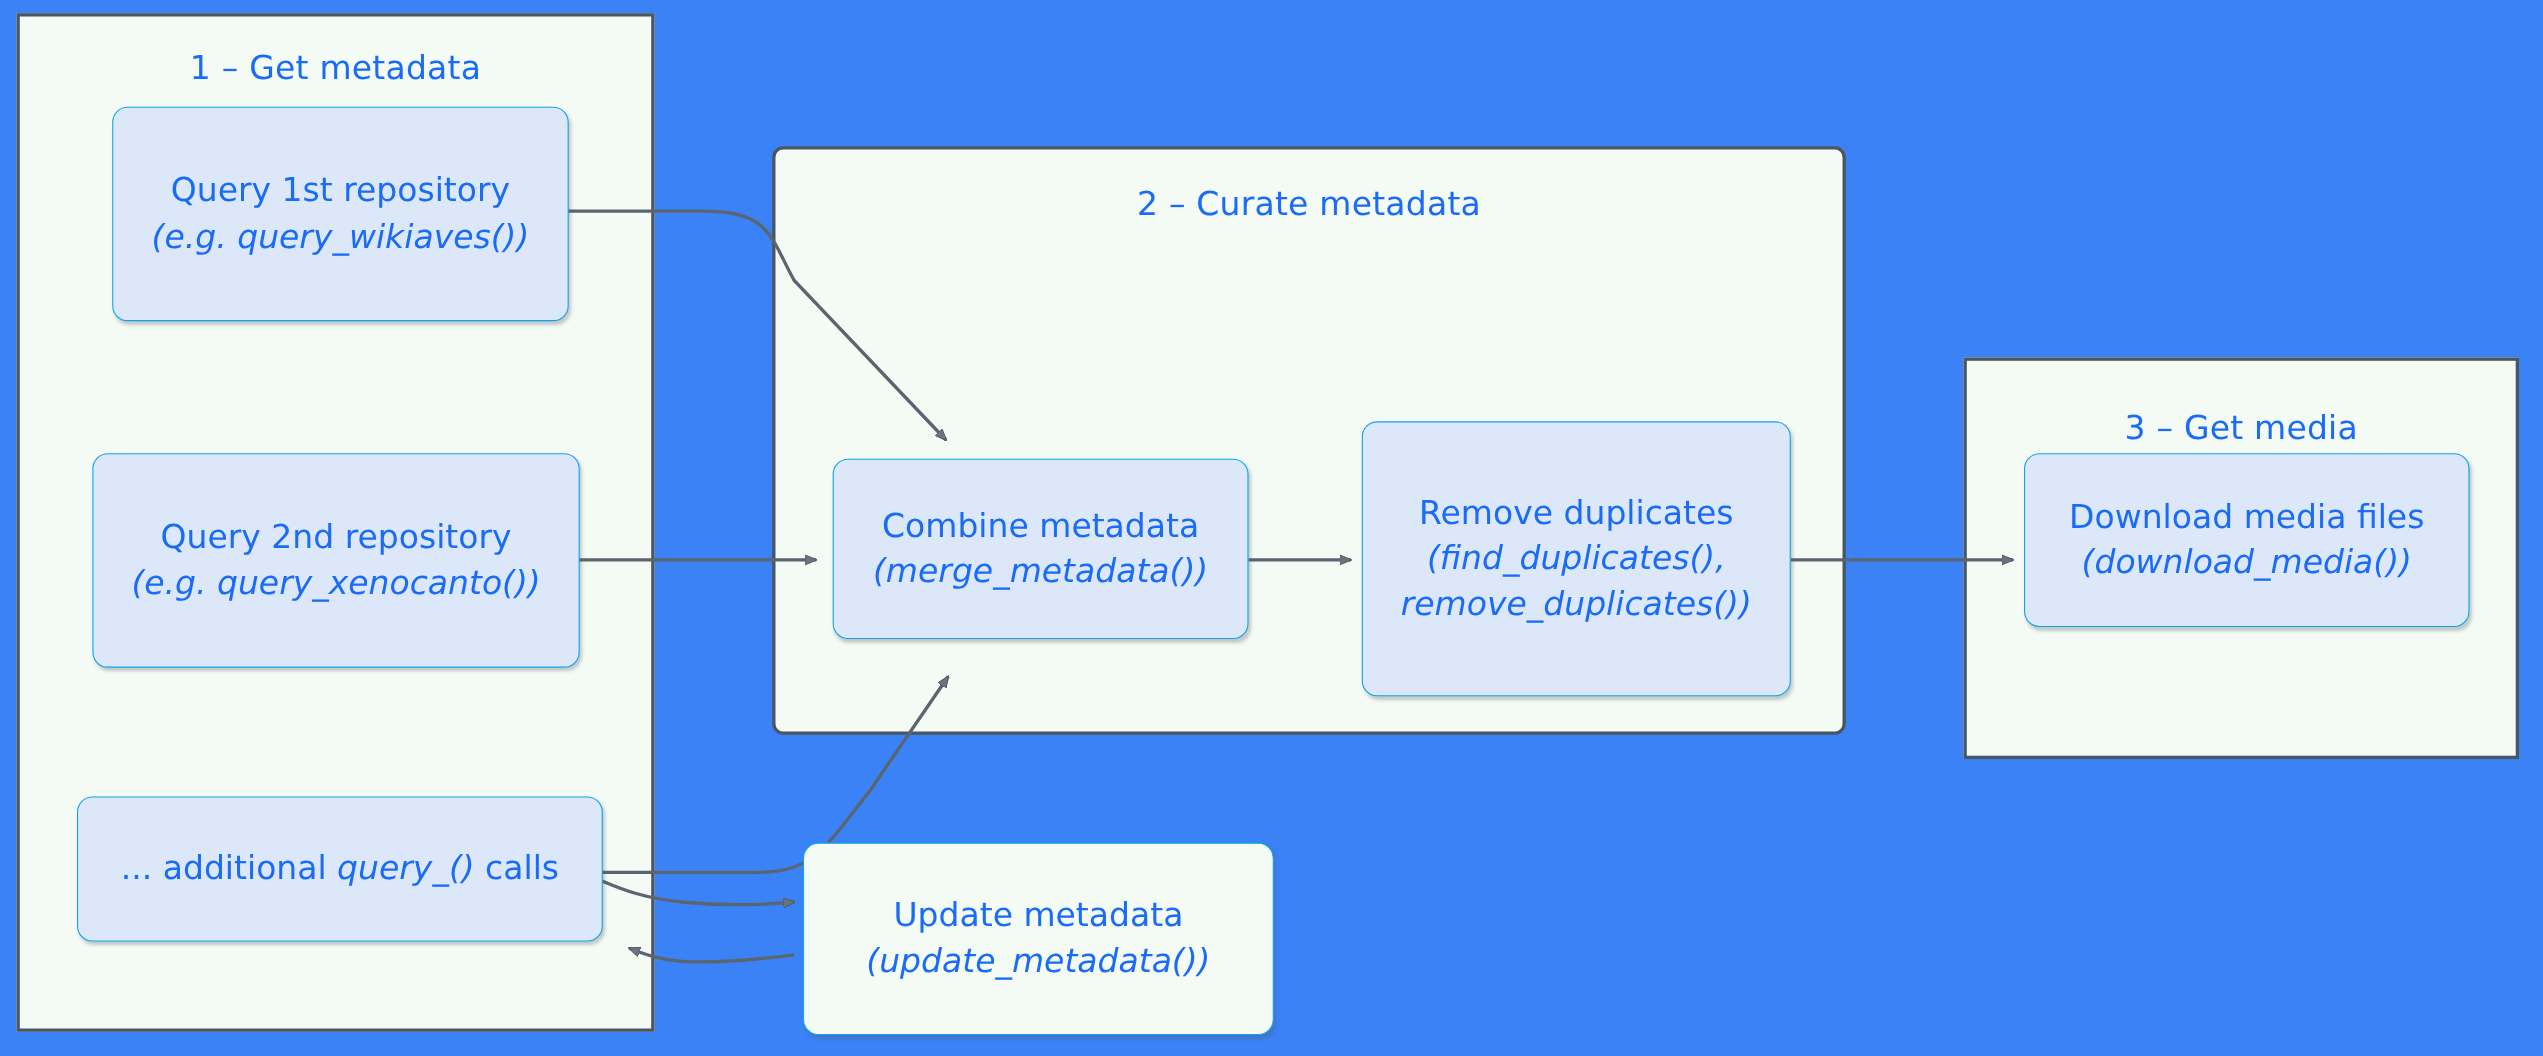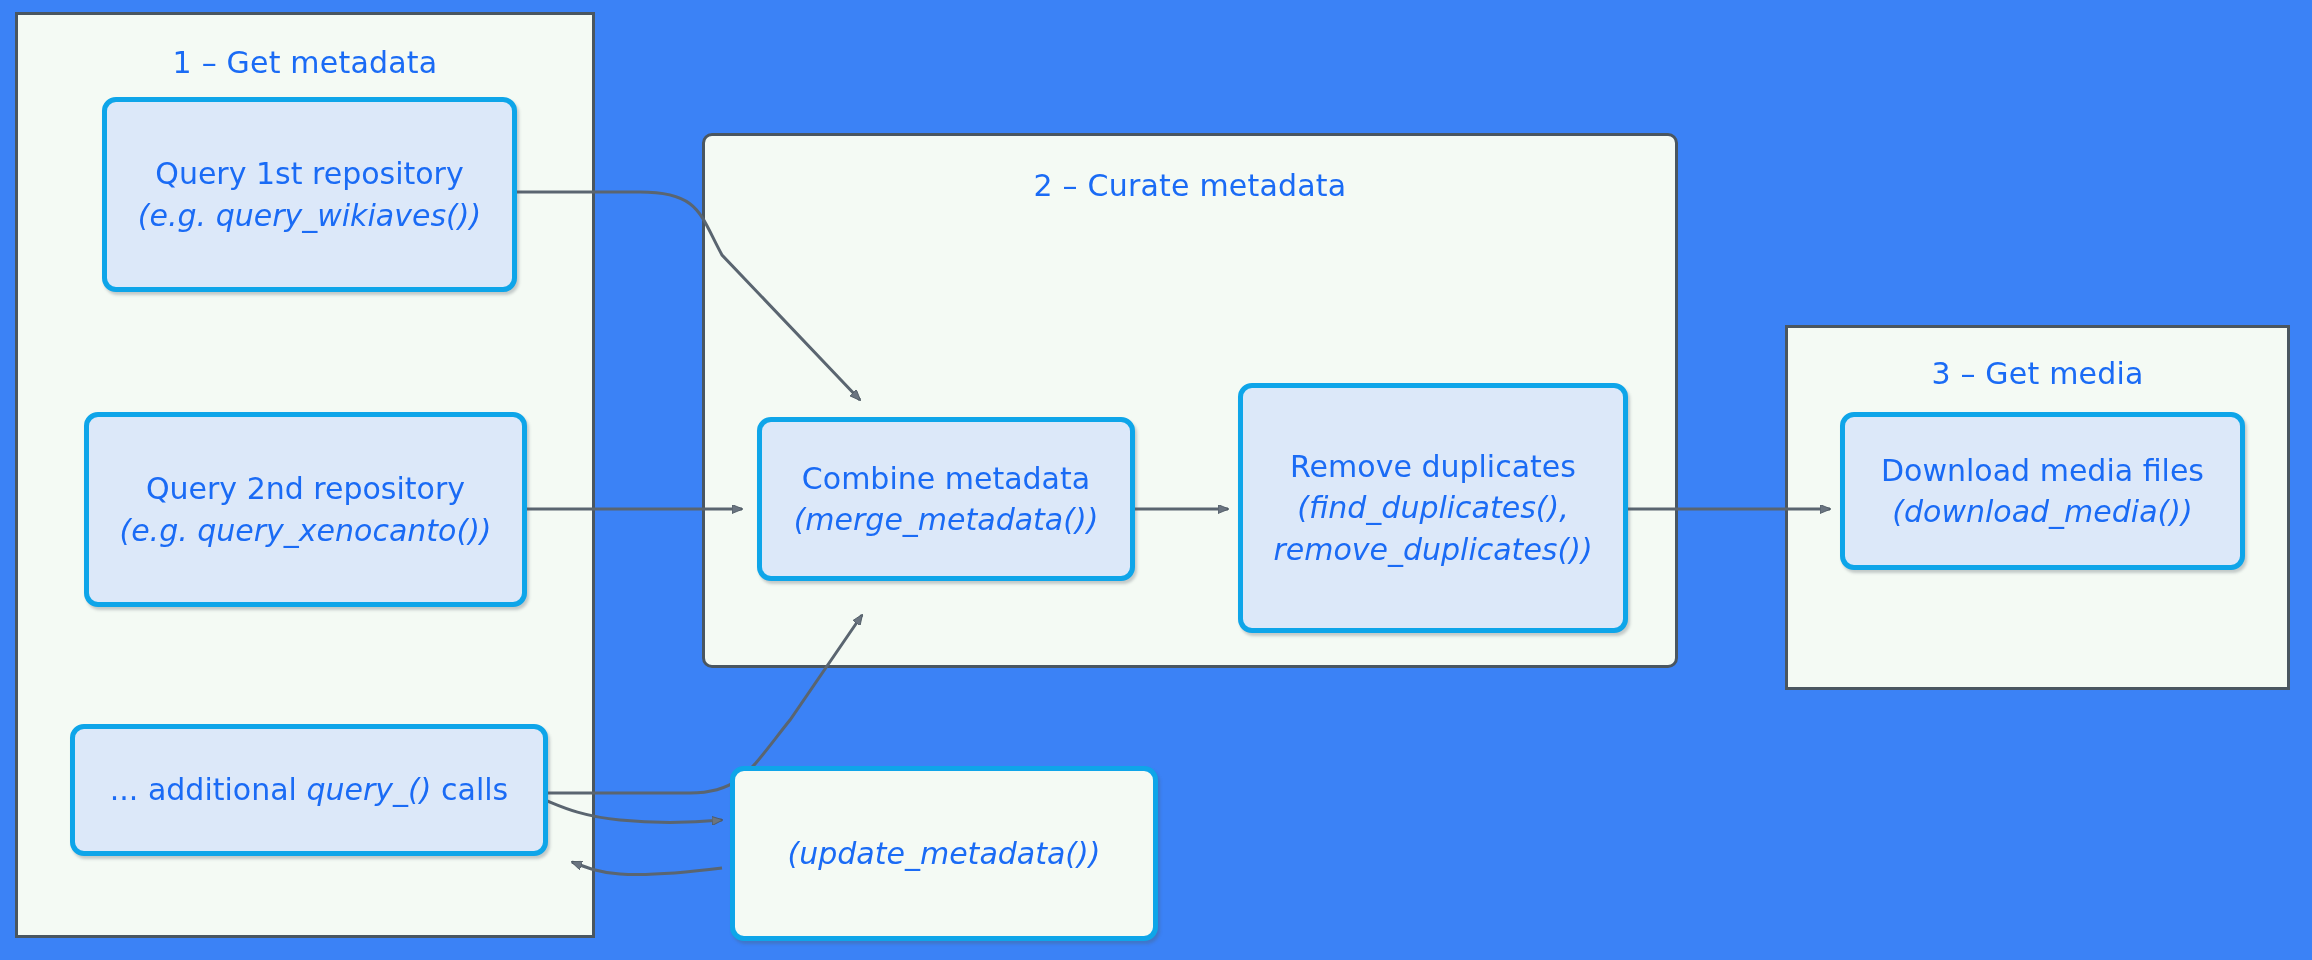--- a/index.html
+++ b/index.html
@@ -38,21 +38,21 @@
     right: 0;
     text-align: center;
     color: #1a6bf5;
     font-size: 30px;
     letter-spacing: 0.2px;
     white-space: nowrap;
   }
   .node {
     position: absolute;
     box-sizing: border-box;
-    border: 5px solid #0ea5e9;
+    border: 1px solid #0ea5e9;
     border-radius: 14px;
     display: flex;
     flex-direction: column;
     align-items: center;
     justify-content: center;
     color: #1a6bf5;
     font-size: 30px;
     line-height: 1.38;
     text-align: center;
     box-shadow: 2px 3px 3px rgba(80,90,100,0.30);
@@ -70,21 +70,21 @@
 
   <div class="group" style="left:15px; top:12px; width:580px; height:926px;">
     <div class="group-title" style="top:30px;">1 – Get metadata</div>
   </div>
 
   <div class="group" style="left:702px; top:133px; width:976px; height:535px;border-radius:10px;">
     <div class="group-title" style="top:32px;">2 – Curate metadata</div>
   </div>
 
   <div class="group" style="left:1785px; top:325px; width:505px; height:365px;">
-    <div class="group-title" style="top:28px;">3 – Get media</div>
+    <div class="group-title" style="top:44px;">3 – Get media</div>
   </div>
 
   <svg class="edges" viewBox="0 0 2312 960" xmlns="http://www.w3.org/2000/svg">
     <defs>
       <marker id="arrowhead" markerWidth="11" markerHeight="9" refX="10" refY="4.5" orient="auto" markerUnits="userSpaceOnUse">
         <path d="M0,0 L11,4.5 L0,9 Z" fill="#6a7480" stroke="#4a5660" stroke-width="0.8"></path>
       </marker>
     </defs>
 
     <path d="M 515,192 L 640,192 C 700,192 700,215 722,255 L 860,400" fill="none" stroke="#5a6570" stroke-width="3" marker-end="url(#arrowhead)"></path>
@@ -128,16 +128,17 @@
     <span class="ln ital">(find_duplicates(),</span>
     <span class="ln ital">remove_duplicates())</span>
   </div>
 
   <div class="node fill-blue" style="left:1840px; top:412px; width:405px; height:158px;">
     <span class="ln">Download media files</span>
     <span class="ln ital">(download_media())</span>
   </div>
 
   <div class="node fill-pale" style="left:730px; top:766px; width:428px; height:175px;">
+    <span class="ln">Update metadata</span>
     <span class="ln ital">(update_metadata())</span>
   </div>
 
 </div>
 
 </body></html>

